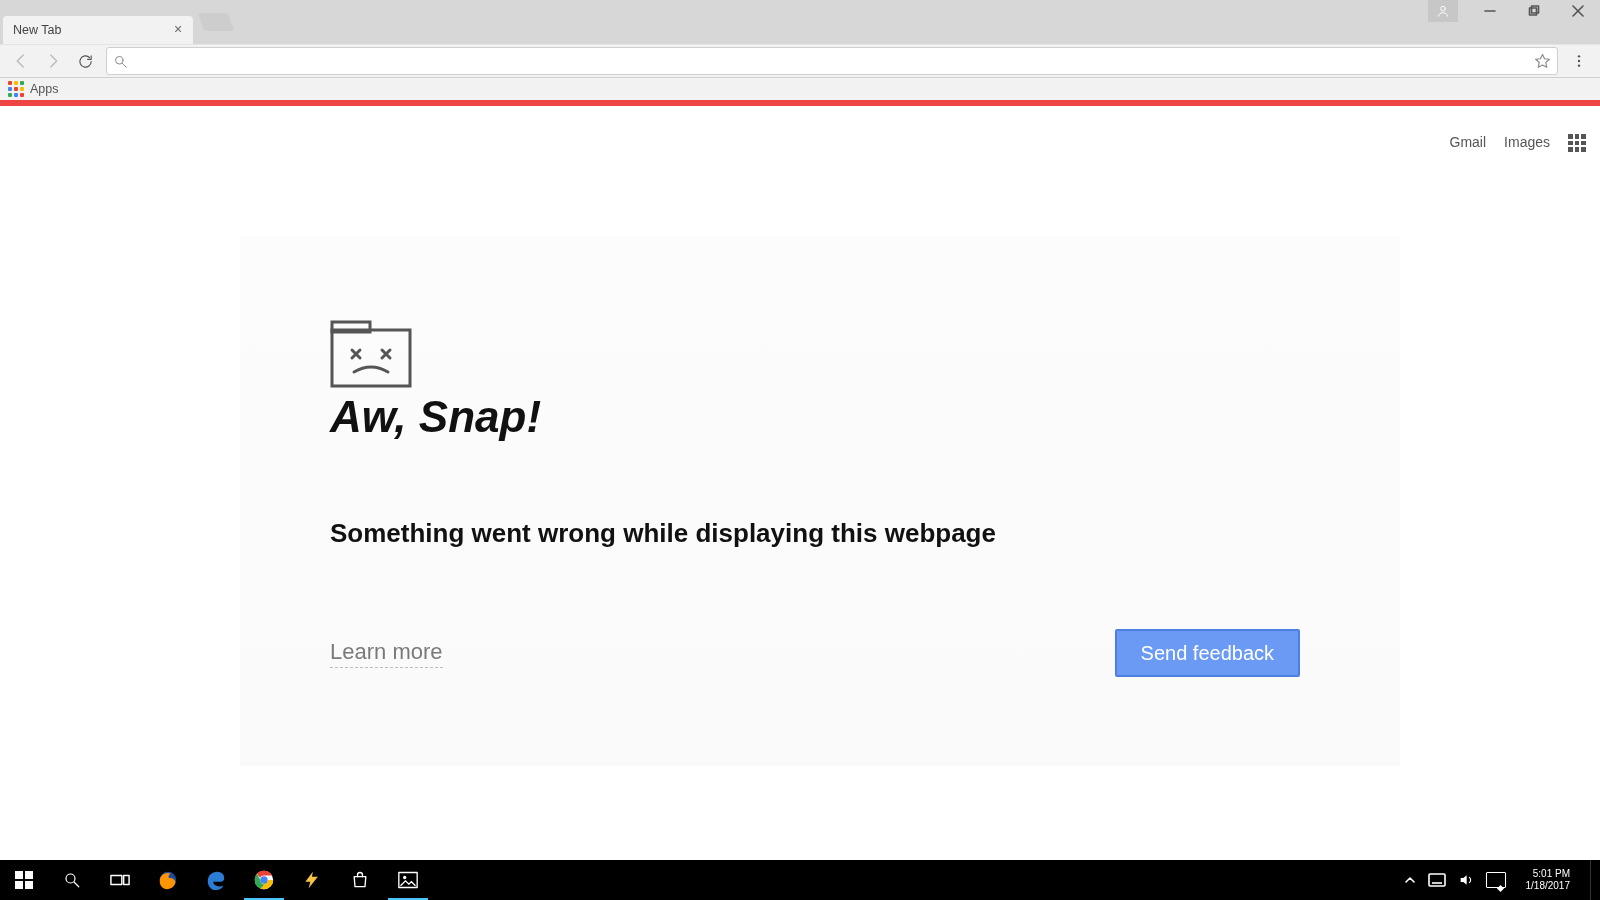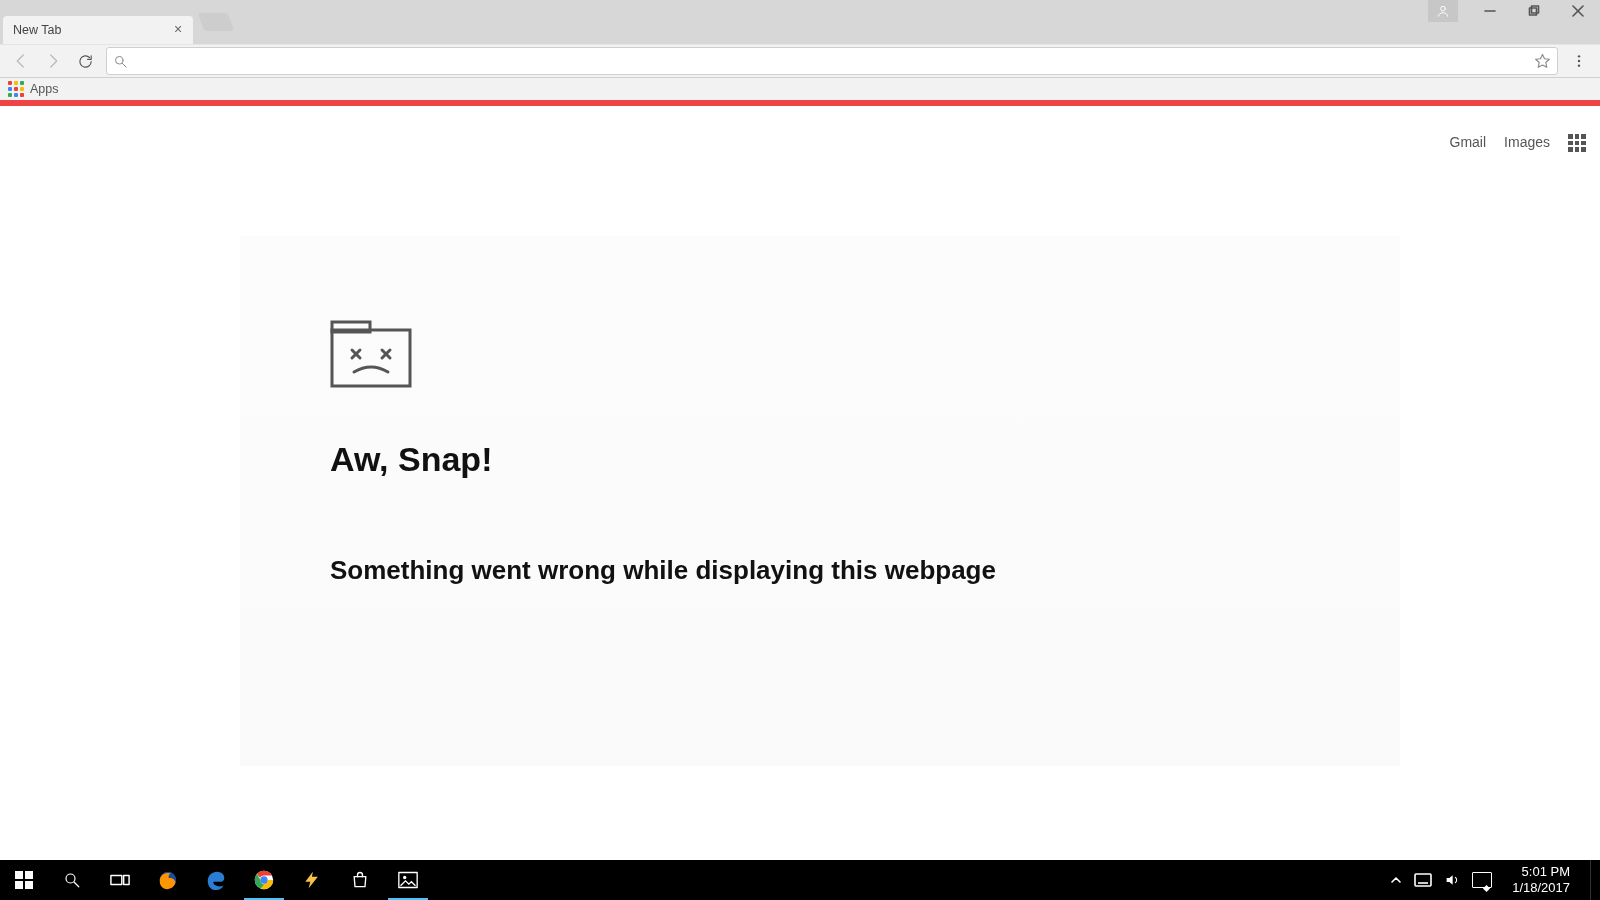--- a/index.html
+++ b/index.html
@@ -41,33 +41,33 @@
     
     .content { position: relative; background: #fff; height: calc(900px - 28px - 34px - 28px - 40px); }
     .google-links { position: absolute; right: 14px; top: 28px; display: flex; align-items: flex-start; gap: 18px; }
     .google-links a { font-size: 14px; color: #555; text-decoration: none; }
     .grid9 { width: 18px; height: 18px; display: grid; grid-template-columns: repeat(3,1fr); grid-template-rows: repeat(3,1fr); gap: 2px; }
     .grid9 span { background: #555; width: 100%; height: 100%; }
 
     .error-card { position: absolute; left: 240px; top: 130px; width: 1160px; height: 530px; background: linear-gradient(180deg, #fcfcfc 0%, #fafafa 100%); }
     .error-inner { padding: 84px 90px 0 90px; }
     .dead-folder { width: 82px; height: 68px; }
-    .err-title { margin-top: 48px; font-size: 34px; font-weight: 800; color: #111; }
+    .err-title { font-size: 44px; font-weight: 800; color: #111; font-style: italic; }
     .err-msg   { margin-top: 76px; font-size: 26px; font-weight: 800; color: #111; }
     .err-actions { margin-top: 80px; display: flex; align-items: center; }
     .learn-more { font-size: 22px; color: #7a7a7a; border-bottom: 1.5px dashed #bdbdbd; padding-bottom: 2px; }
     .send-feedback { margin-left: auto; margin-right: 10px; height: 48px; padding: 0 24px; background: #6a9af4; border: 2px solid #4d7fe0; color: #fff; font-size: 20px; border-radius: 2px; display: flex; align-items: center; justify-content: center; cursor: pointer; }
 
     
     .taskbar { position: absolute; left: 0; right: 0; bottom: 0; height: 40px; background: #000; display: flex; align-items: stretch; color: #fff; }
     .task-btn { width: 48px; display: flex; align-items: center; justify-content: center; position: relative; }
     .task-btn.active::after { content: ""; position: absolute; left: 4px; right: 4px; bottom: 0; height: 2px; background: #4cc2ff; }
     .tray { margin-left: auto; display: flex; align-items: center; gap: 12px; padding-right: 4px; }
     .tray-icon { display: flex; align-items: center; justify-content: center; color: #fff; }
-    .clock { display: flex; flex-direction: column; align-items: flex-end; justify-content: center; font-size: 13px; line-height: 1.25; padding: 0 8px; }
+    .clock { display: flex; flex-direction: column; align-items: flex-end; justify-content: center; font-size: 10px; line-height: 1.25; padding: 0 8px; }
     .notif { width: 20px; height: 16px; border: 1.5px solid #fff; border-radius: 1px; position: relative; }
     .notif::after { content: ""; position: absolute; bottom: -4px; right: 2px; width: 5px; height: 5px; background: #fff; transform: rotate(45deg); }
     .show-desktop { width: 6px; height: 40px; border-left: 1px solid #333; }
 
     
     .stroke { stroke: currentColor; fill: none; stroke-width: 1.6; stroke-linecap: round; stroke-linejoin: round; }
   </style>
 </head>
 <body>
 
@@ -185,20 +185,24 @@
             <line x1="30" y1="30" x2="22" y2="38"></line>
           <line x1="52" y1="30" x2="60" y2="38"></line>
             <line x1="60" y1="30" x2="52" y2="38"></line>
         </g>
         <path d="M24 52 q17 -10 34 0" fill="none" stroke="#555" stroke-width="3" stroke-linecap="round"></path>
       </svg>
 
       <div class="err-title">Aw, Snap!</div>
       <div class="err-msg">Something went wrong while displaying this webpage</div>
 
+      <div class="err-actions">
+        <span class="learn-more">Learn more</span>
+        <button class="send-feedback">Send feedback</button>
+      </div>
     </div>
   </div>
 </div>
 
 <div class="taskbar">
   <div class="task-btn">
     <svg width="18" height="18" viewBox="0 0 18 18">
         <rect x="0" y="0" width="8" height="8" fill="#fff"></rect>
         <rect x="10" y="0" width="8" height="8" fill="#fff"></rect>
         <rect x="0" y="10" width="8" height="8" fill="#fff"></rect>

